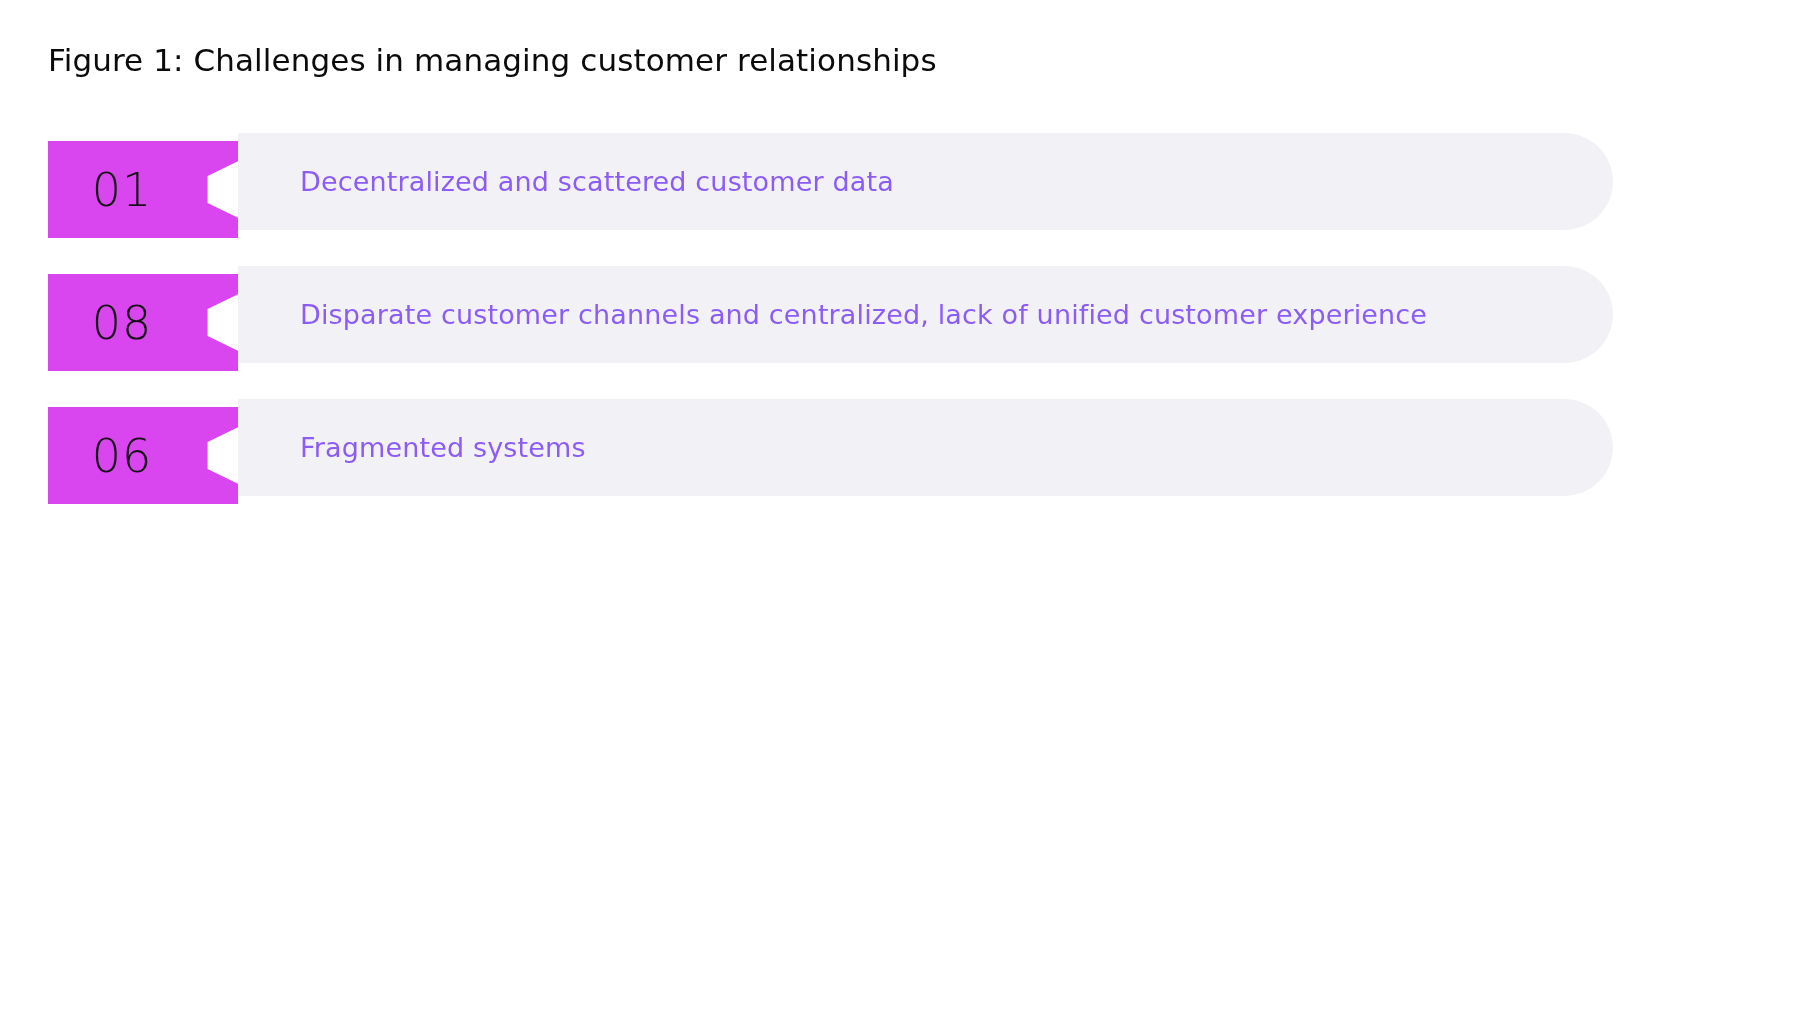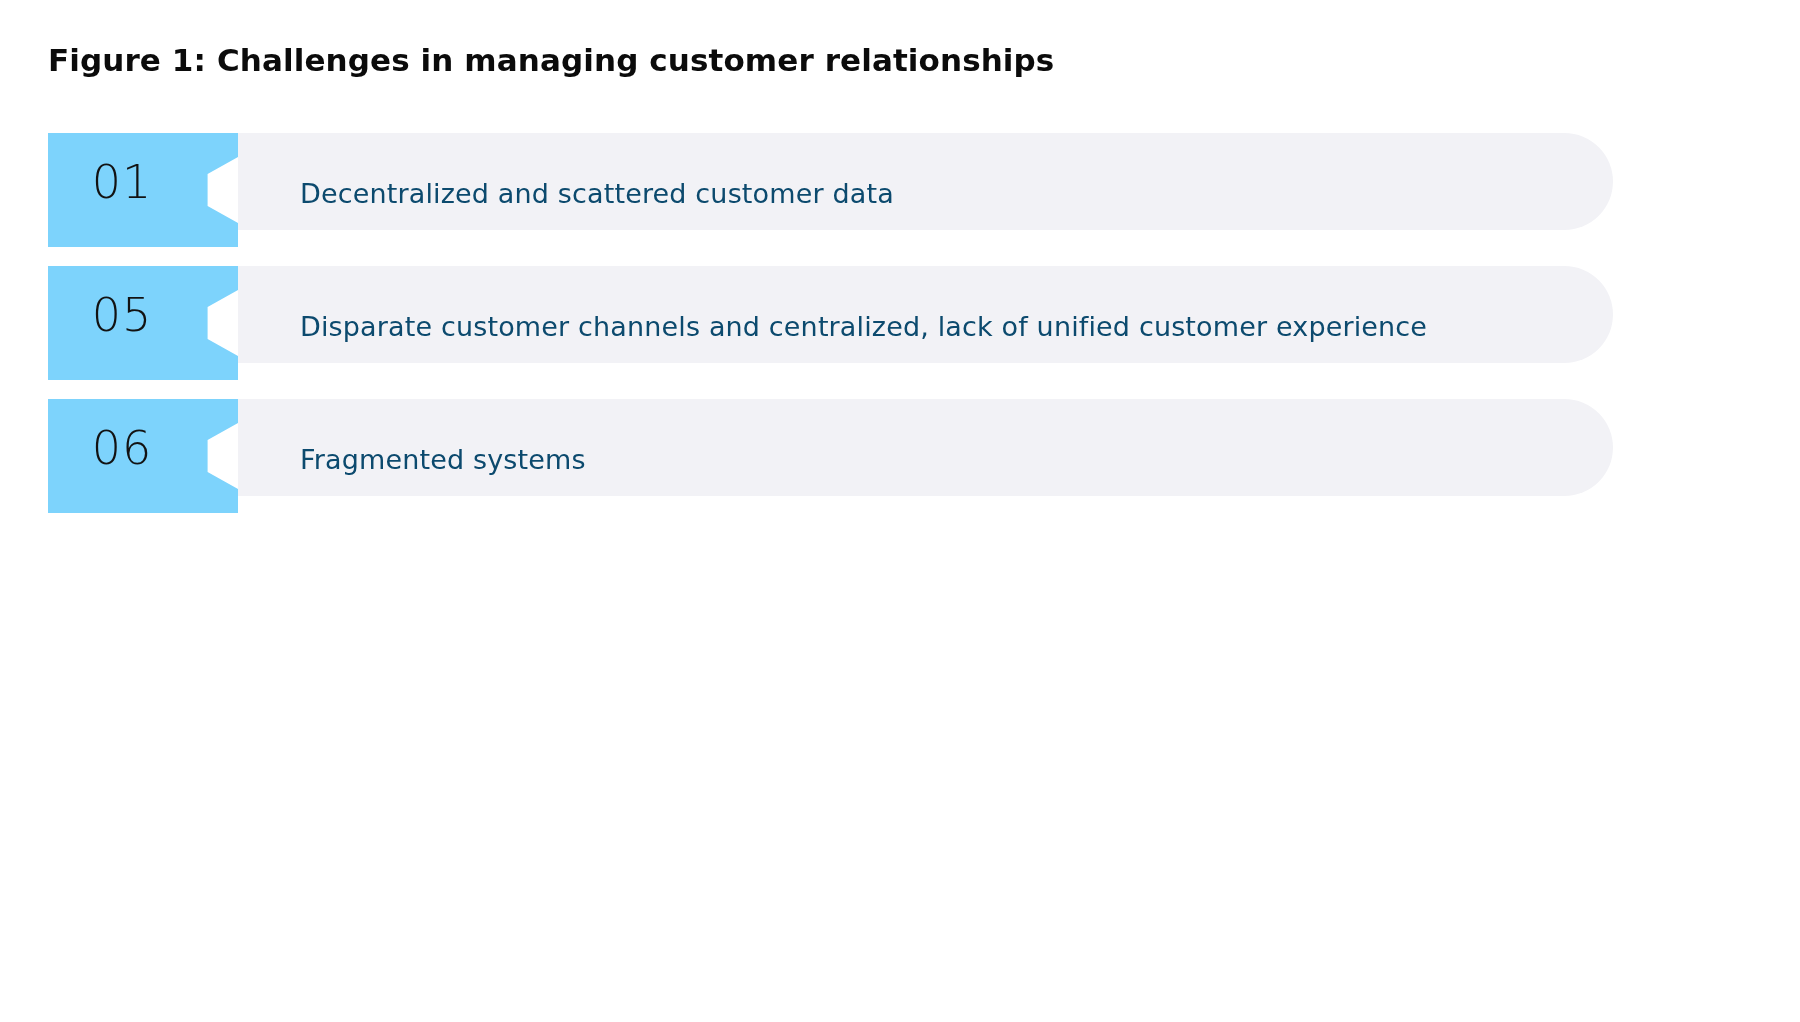--- a/index.html
+++ b/index.html
@@ -23,21 +23,21 @@
     width: 1800px;
     height: 1022px;
   }
 
   
   .figure-title {
     position: absolute;
     left: 48px;
     top: 42px;
     font-size: 31px;
-    font-weight: 700;
+    font-weight: 400;
     color: #0b0b0b;
     letter-spacing: 0.1px;
     white-space: nowrap;
     line-height: 1.2;
   }
 
   
   .rows {
     position: absolute;
     left: 0;
@@ -63,24 +63,24 @@
     border-top-left-radius: 0;
     border-bottom-left-radius: 0;
     border-top-right-radius: 48.5px;
     border-bottom-right-radius: 48.5px;
   }
 
   
   .row-badge {
     position: absolute;
     left: 48px;
-    top: 0;
+    top: 8px;
     width: 190px;
-    height: 114px;
-    background: #7dd3fc;
+    height: 97px;
+    background: #d946ef;
     
     clip-path: polygon(
       0% 0%,
       100% 0%,
       100% 21%,
       84% 36%,
       84% 64%,
       100% 79%,
       100% 100%,
       0% 100%
@@ -99,27 +99,27 @@
     font-size: 46px;
     font-weight: 300;
     color: #121212;
     letter-spacing: 1px;
     line-height: 1;
   }
 
   .row-label {
     position: absolute;
     left: 300px;
-    top: 12px;
+    top: 0;
     height: 97px;
     display: flex;
     align-items: center;
     font-size: 27px;
     font-weight: 400;
-    color: #0c4a6e;
+    color: #8b5cf6;
     letter-spacing: 0.15px;
     white-space: nowrap;
     line-height: 1.25;
   }
 </style>
 </head>
 <body>
 
 <div id="figure-root">
 
@@ -131,21 +131,21 @@
       <div class="row-pill"></div>
       <div class="row-badge">
         <div class="row-number">01</div>
       </div>
       <div class="row-label">Decentralized and scattered customer data</div>
     </div>
 
     <div class="row">
       <div class="row-pill"></div>
       <div class="row-badge">
-        <div class="row-number">05</div>
+        <div class="row-number">08</div>
       </div>
       <div class="row-label">Disparate customer channels and centralized, lack of unified customer experience</div>
     </div>
 
 
 
 
     <div class="row">
       <div class="row-pill"></div>
       <div class="row-badge">

